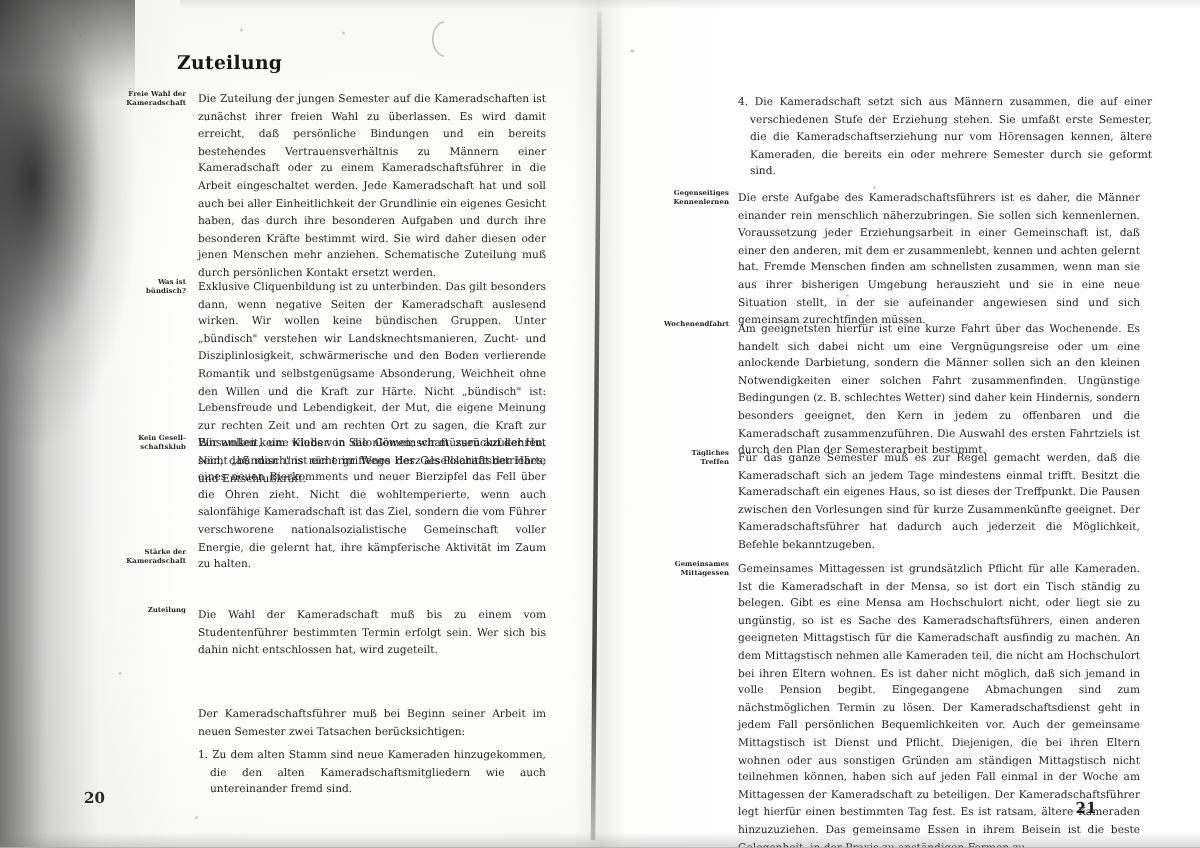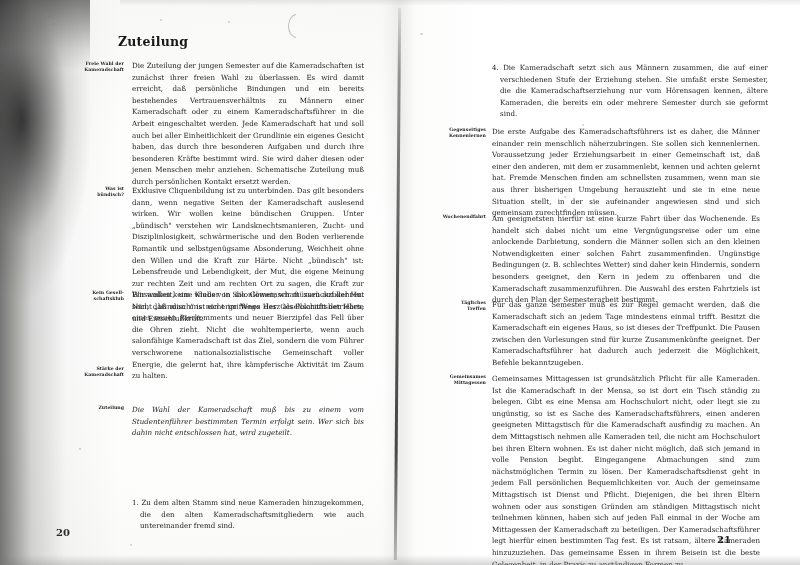--- a/index.html
+++ b/index.html
@@ -179,23 +179,24 @@
 
     <div class="marg frak" style="left:56px; top:405px; width:68px; white-space:pre-line;">Zuteilung</div>
 
     <div class="body-col frak para" style="left:132px; top:60px; width:232px;">Die Zuteilung der jungen Semester auf die Kameradschaften ist zunächst ihrer freien Wahl zu überlassen. Es wird damit erreicht, daß persönliche Bindungen und ein bereits bestehendes Vertrauensverhältnis zu Männern einer Kameradschaft oder zu einem Kameradschaftsführer in die Arbeit eingeschaltet werden. Jede Kameradschaft hat und soll auch bei aller Einheitlichkeit der Grundlinie ein eigenes Gesicht haben, das durch ihre besonderen Aufgaben und durch ihre besonderen Kräfte bestimmt wird. Sie wird daher diesen oder jenen Menschen mehr anziehen. Schematische Zuteilung muß durch persönlichen Kontakt ersetzt werden.</div>
 
     <div class="body-col frak para" style="left:132px; top:185px; width:232px;">Exklusive Cliquenbildung ist zu unterbinden. Das gilt besonders dann, wenn negative Seiten der Kameradschaft auslesend wirken. Wir wollen keine bündischen Gruppen. Unter „bündisch" verstehen wir Landsknechtsmanieren, Zucht- und Disziplinlosigkeit, schwärmerische und den Boden verlierende Romantik und selbstgenügsame Absonderung, Weichheit ohne den Willen und die Kraft zur Härte. Nicht „bündisch" ist: Lebensfreude und Lebendigkeit, der Mut, die eigene Meinung zur rechten Zeit und am rechten Ort zu sagen, die Kraft zur Einsamkeit, um wieder in die Gemeinschaft zurückzukehren. Nicht „bündisch" ist ein ergriffenes Herz als Polarität der Härte und Entschlußkraft.</div>
 
     <div class="body-col frak para" style="left:132px; top:289px; width:232px;">Wir wollen keine Klubs von Salonlöwen; wir müssen auf der Hut sein, daß man uns nicht im Wege des Gesellschaftsbetriebes, eines neuen Bierkomments und neuer Bierzipfel das Fell über die Ohren zieht. Nicht die wohltemperierte, wenn auch salonfähige Kameradschaft ist das Ziel, sondern die vom Führer verschworene nationalsozialistische Gemeinschaft voller Energie, die gelernt hat, ihre kämpferische Aktivität im Zaum zu halten.</div>
 
 
-    <div class="body-col frak para" style="left:132px; top:404px; width:232px;font-style:italic;">Die Wahl der Kameradschaft muß bis zu einem vom Studentenführer bestimmten Termin erfolgt sein. Wer sich bis dahin nicht entschlossen hat, wird zugeteilt.</div>
-
-
+    <div class="body-col frak para" style="left:132px; top:404px; width:232px;">Die Wahl der Kameradschaft muß bis zu einem vom Studentenführer bestimmten Termin erfolgt sein. Wer sich bis dahin nicht entschlossen hat, wird zugeteilt.</div>
+
+
+    <div class="body-col frak para" style="left:132px; top:470px; width:232px;">Der Kameradschaftsführer muß bei Beginn seiner Arbeit im neuen Semester zwei Tatsachen berücksichtigen:</div>
 
     <div class="body-col frak para" style="left:140px; top:497px; width:224px; text-indent:-8px;">1. Zu dem alten Stamm sind neue Kameraden hinzugekommen, die den alten Kameradschaftsmitgliedern wie auch untereinander fremd sind.</div>
 
     <div class="folio frak" style="left:56px; top:527px;">20</div>
   </div>
 
   <div class="page page-right">
 
     <div class="marg frak" style="left:18px; top:127px; width:68px; white-space:pre-line;">Gegenseitiges
 Kennenlernen</div>

